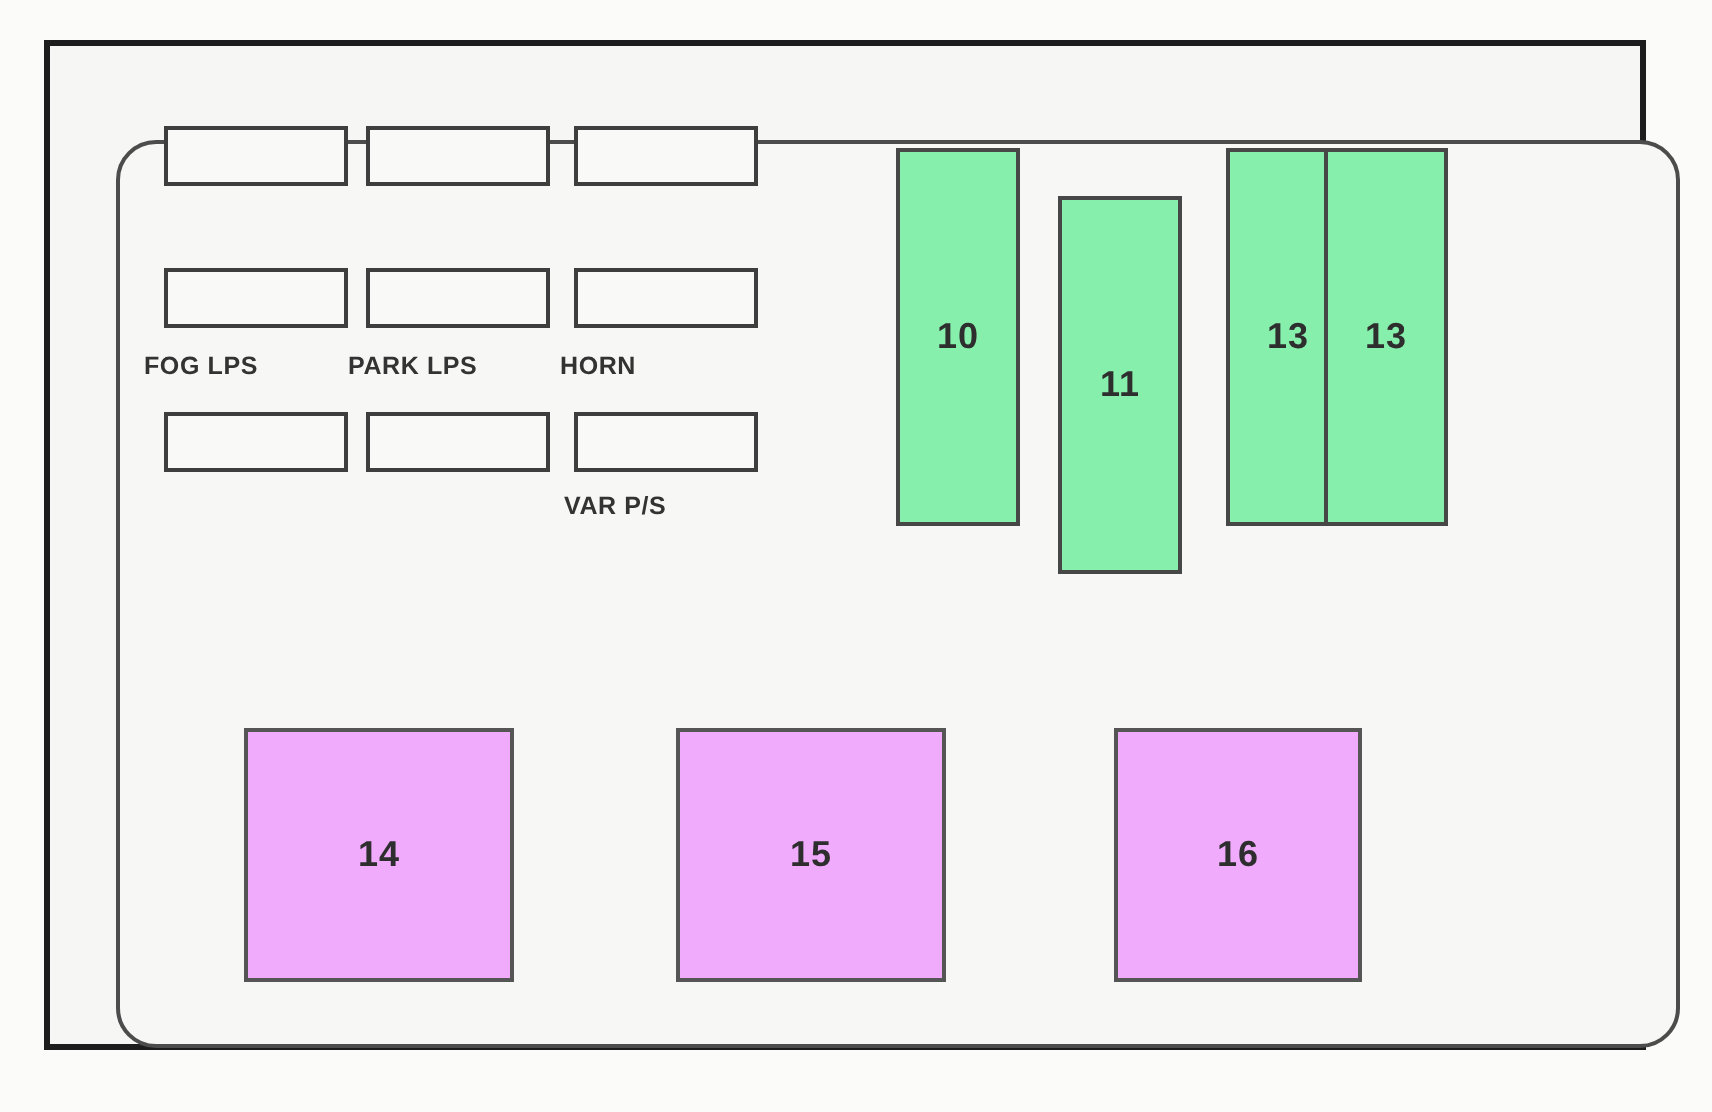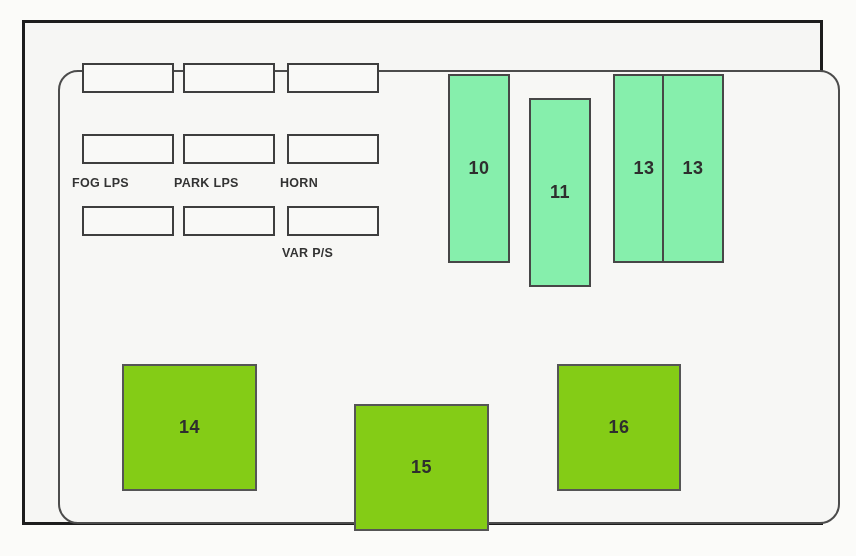--- a/index.html
+++ b/index.html
@@ -70,27 +70,27 @@
   .v10 { left: 448px; }
   .v11 { left: 529px; margin-top: 24px; }
   .v12 { left: 613px; }
   .v13 { left: 662px; }
   
   .brelay {
     position: absolute;
     top: 364px;
     width: 135px; height: 127px;
     border: 2px solid #555555;
-    background: #84cc16;
+    background: #f0abfc;
     display: flex; align-items: center; justify-content: center;
     font-size: 18px; font-weight: bold; color: #2e2e2e;
     letter-spacing: 0.5px;
   }
   .b14 { left: 122px; }
-  .b15 { left: 354px; margin-top: 40px; }
+  .b15 { left: 338px; }
   .b16 { left: 557px; width: 124px; }
 </style>
 </head>
 <body>
 
 <div class="stage">
   <div class="outer-frame">
     <div class="inner-panel"></div>
 
   </div>

